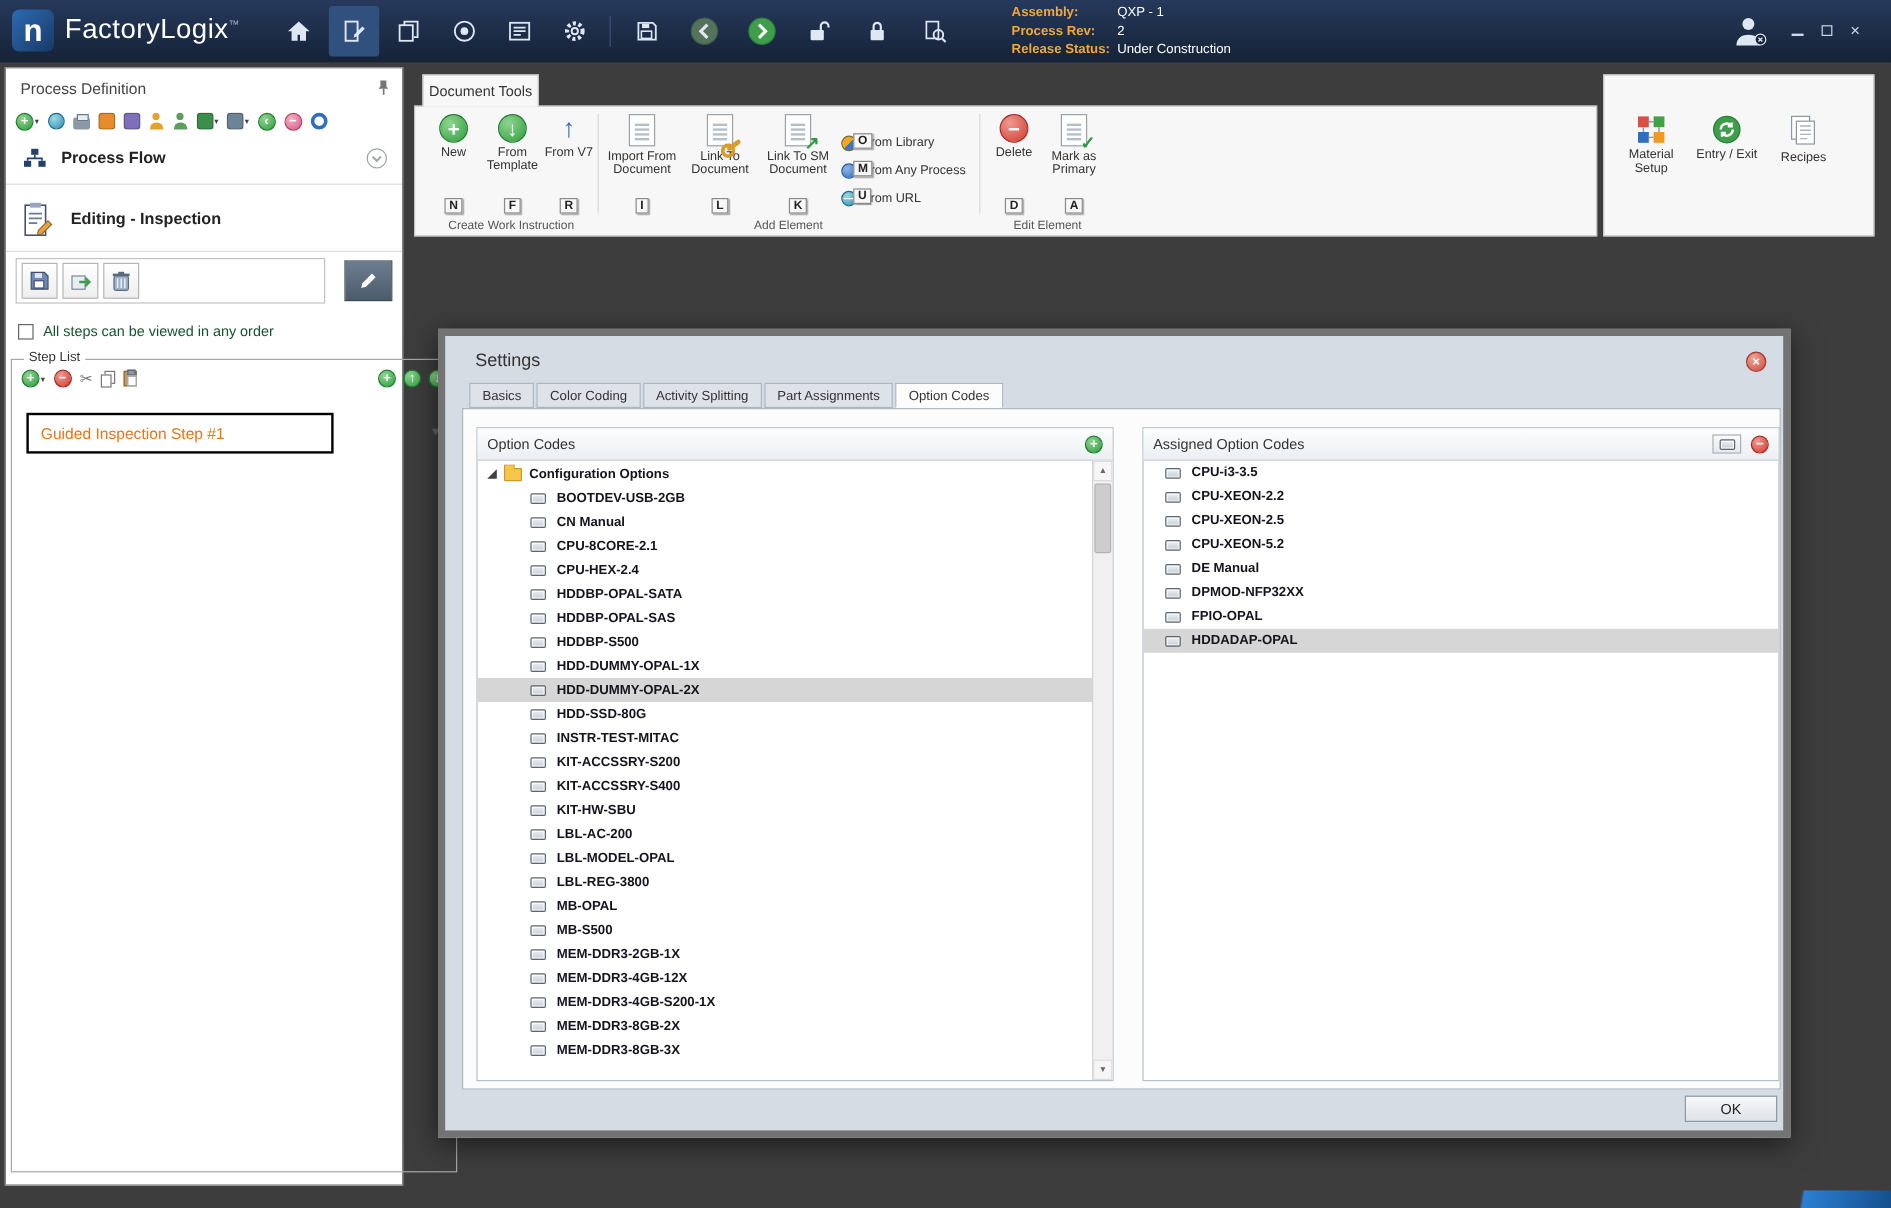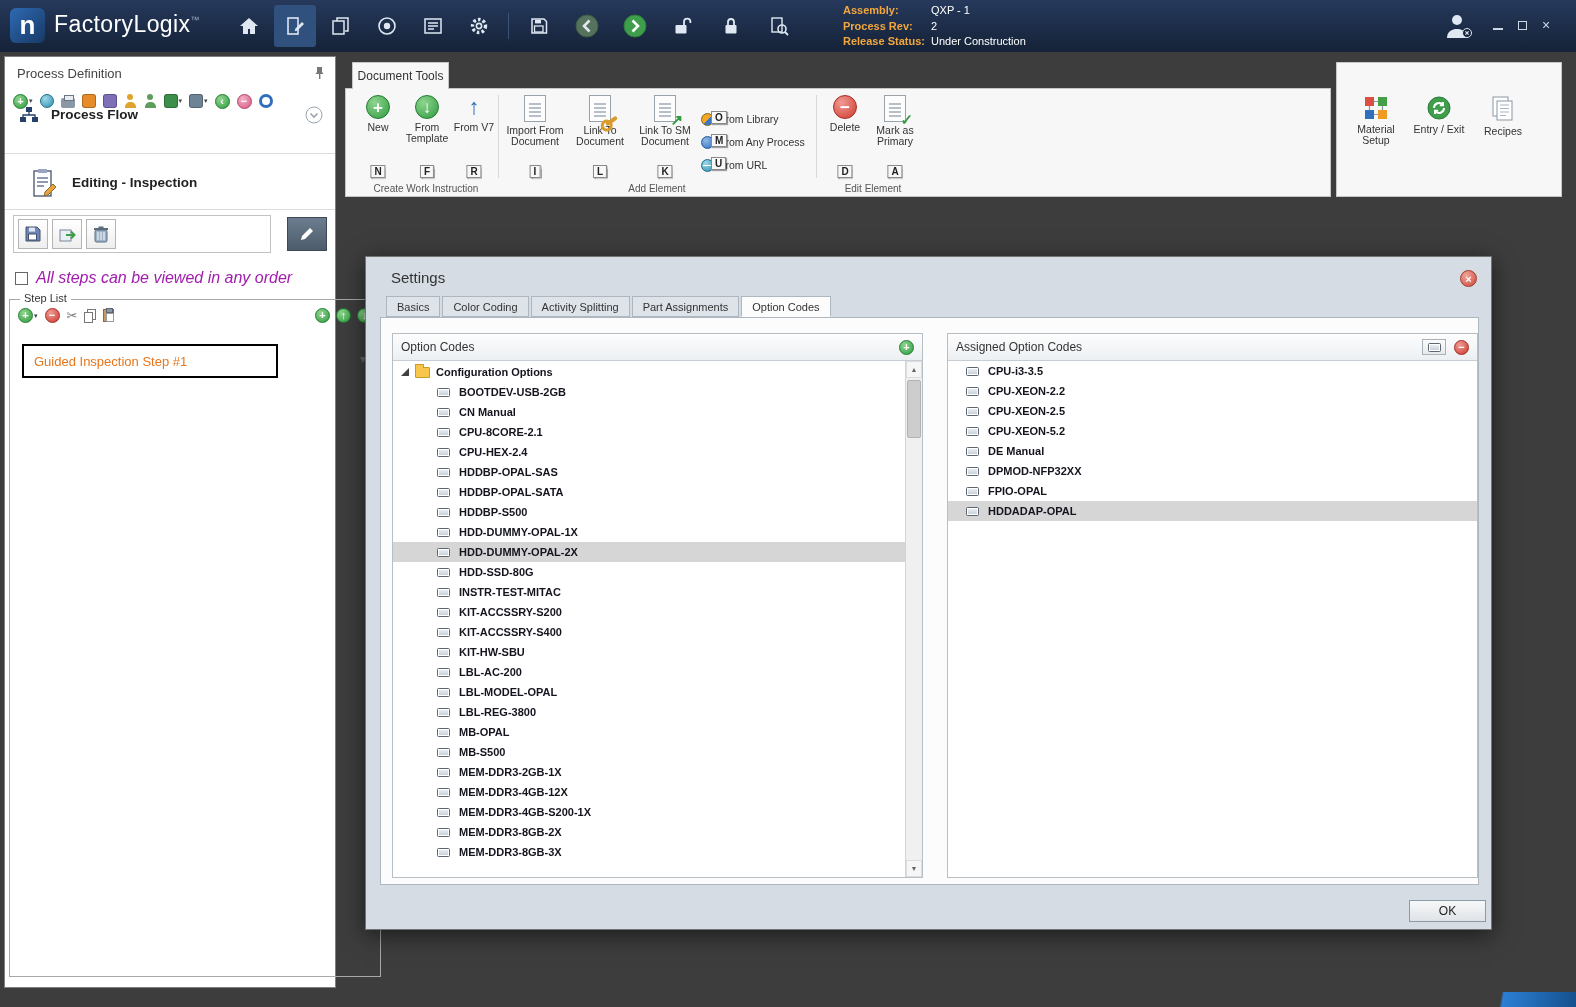--- a/index.html
+++ b/index.html
@@ -36,34 +36,34 @@
 .cir.pink{background:radial-gradient(circle at 35% 30%,#f4b0c4,#d65a86);border:1px solid #b04068;}
 .ring{width:14px;height:14px;border-radius:50%;border:3.5px solid #2f6fbd;background:#fff;}
 .sq{width:14px;height:14px;border-radius:3px;border:1px solid rgba(0,0,0,.25);}
 .sq.orange{background:#e78c2a;} .sq.purple{background:#7e6fb8;} .sq.flow{background:#3c8f4a;} .sq.slate{background:#6d8496;}
 .globe{width:14px;height:14px;border-radius:50%;background:radial-gradient(circle at 35% 30%,#9fd8e8,#2b8fb0);border:1px solid #1f6e88;}
 .printer{width:14px;height:10px;background:#8a97a5;border-radius:2px;position:relative;margin-top:3px;}
 .printer::before{content:"";position:absolute;left:3px;top:-3px;width:8px;height:4px;background:#e8edf2;border:1px solid #6a7683;}
 .person{position:relative;width:13px;height:14px;}
 .person::before{content:"";position:absolute;left:3.5px;top:0;width:6px;height:6px;border-radius:50%;background:var(--c);}
 .person::after{content:"";position:absolute;left:1px;bottom:0;width:11px;height:6px;border-radius:5px 5px 0 0;background:var(--c);}
-.pf-row{position:absolute;left:0;top:42px;width:100%;height:34px;}
+.pf-row{position:absolute;left:0;top:59px;width:100%;height:34px;}
 .pf-label{position:absolute;left:46px;top:8px;font-size:13.5px;font-weight:bold;color:#222;}
 .pf-ico{position:absolute;left:14px;top:7px;}
 .pf-chev{position:absolute;right:12px;top:7px;cursor:pointer;}
 .divider{position:absolute;left:0;width:100%;height:1px;background:#dcdcdc;}
-.ed-row{position:absolute;left:13px;top:104px;width:100%;height:46px;padding-left:37px;}
+.ed-row{position:absolute;left:0;top:104px;width:100%;height:46px;padding-left:37px;}
 .ed-ico{position:absolute;left:14px;top:6px;}
 .ed-label{position:absolute;left:54px;top:14px;font-size:13.5px;font-weight:bold;color:#222;}
 .sb-btnbar{position:absolute;left:8px;top:158px;width:258px;height:38px;border:1px solid #c2c2c2;background:#fff;}
 .mini-btn{position:absolute;top:3px;width:30px;height:30px;border:1px solid #b5b5b5;background:linear-gradient(#fff,#eee);display:flex;align-items:center;justify-content:center;cursor:pointer;}
 .edit-btn{position:absolute;left:282px;top:160px;width:40px;height:34px;background:linear-gradient(#6b7d8f,#4d5c6b);border:1px solid #3d4a56;display:flex;align-items:center;justify-content:center;cursor:pointer;}
 .chk-row{position:absolute;left:10px;top:212px;display:flex;align-items:center;gap:8px;}
 .chk-box{width:13px;height:13px;border:1px solid #666;background:#fff;flex:none;}
-.chk-label{font-size:16px;color:#a21caf;font-style:italic;}
+.chk-label{font-size:12px;color:#14532d;}
 .groupbox{position:absolute;left:4px;top:242px;width:372px;height:678px;border:1px solid #a8a8a8;}
 .gb-legend{position:absolute;left:10px;top:-8px;background:#fff;padding:0 4px;font-size:11px;color:#333;}
 .gb-toolbar{position:absolute;left:8px;top:8px;display:flex;align-items:center;gap:7px;}
 .gb-tools-right{position:absolute;right:8px;top:8px;display:flex;align-items:center;gap:6px;}
 .scis{font-size:13px;color:#777;}
 .copy-ico{width:9px;height:11px;border:1px solid #777;background:#fff;box-shadow:3px -3px 0 -1px #fff,3px -3px 0 0 #777;margin:3px 3px 0 0;}
 .paste{width:11px;height:13px;background:#c89b5a;border:1px solid #8a6a38;position:relative;}
 .paste::before{content:"";position:absolute;left:2px;top:-2px;width:5px;height:3px;background:#8a97a5;border:1px solid #5a6673;}
 .paste::after{content:"";position:absolute;left:2px;top:3px;width:6px;height:7px;background:#fff;border:1px solid #999;}
 .steps{position:absolute;left:12px;top:44px;width:256px;}
@@ -86,21 +86,21 @@
 .url-ball::after{content:"";position:absolute;left:1px;top:5px;width:9px;height:1.5px;background:#fff;}
 .doc{position:relative;width:22px;height:27px;background:#fdfdfd;border:1px solid #9aa2aa;}
 .doc::after{content:"";position:absolute;left:4px;top:7px;width:12px;height:1.5px;background:#b7c0c8;box-shadow:0 4px 0 #b7c0c8,0 8px 0 #b7c0c8,0 12px 0 #b7c0c8;}
 .ovl{position:absolute;right:-8px;bottom:-6px;font-size:15px;font-weight:bold;line-height:1;}
 .ovl.green{color:#2f9c3f;}
 .key-ovl{position:absolute;right:-8px;bottom:-2px;width:13px;height:4px;background:#d99b2a;border-radius:2px;transform:rotate(-35deg);}
 .key-ovl::before{content:"";position:absolute;left:-6px;top:-3px;width:6px;height:6px;border:3px solid #d99b2a;border-radius:50%;}
 .v7-arrow{font-size:22px;font-weight:bold;color:#2f6fbd;line-height:24px;}
 .rr-btn{position:absolute;top:32px;height:78px;display:flex;flex-direction:column;align-items:center;font-size:10.5px;color:#333;text-align:center;cursor:pointer;}
 
-.dialog{position:absolute;left:365px;top:256px;width:1127px;height:674px;background:#d5dce3;border:1px solid #737373;box-shadow:0 5px 22px rgba(0,0,0,.55);}
+.dialog{position:absolute;left:365px;top:274px;width:1127px;height:674px;background:#d5dce3;border:6px solid #737373;box-shadow:0 5px 22px rgba(0,0,0,.55);}
 .dlg-title{position:absolute;left:25px;top:12px;font-size:15px;color:#333;}
 .dlg-close{position:absolute;right:14px;top:13px;width:17px;height:17px;border-radius:50%;background:radial-gradient(circle at 35% 30%,#f0a59a,#cc4a3a);border:1px solid #a23a2c;color:#fff;font-size:11px;font-weight:bold;display:flex;align-items:center;justify-content:center;cursor:pointer;}
 .dlg-tabs{position:absolute;left:20px;top:39px;display:flex;gap:2px;z-index:2;}
 .tab{padding:4px 10px 3px;font-size:11px;background:#dde3e9;border:1px solid #aeb7bf;color:#333;cursor:pointer;}
 .tab.selected{background:#fcfcfd;border-bottom:1px solid #fcfcfd;}
 .dlg-content{position:absolute;left:14px;top:60px;width:1099px;height:568px;background:#fcfcfd;border:1px solid #aeb7bf;}
 .panel{position:absolute;top:15px;width:531px;height:545px;border:1px solid #b6bec6;background:#fff;}
 .panel.left{left:11px;}.panel.right{left:566px;}
 .panel-hd{position:absolute;top:0;left:0;right:0;height:27px;background:linear-gradient(#fdfdfd,#eceff2);border-bottom:1px solid #c6cdd4;display:flex;align-items:center;padding:0 8px;font-size:12px;color:#333;gap:8px;}
 .hd-spacer{flex:1;}
@@ -558,25 +558,25 @@
               <div class="oc-row">
                 <span class="kbd"></span>
                 <span>CPU-8CORE-2.1</span>
               </div>
               <div class="oc-row">
                 <span class="kbd"></span>
                 <span>CPU-HEX-2.4</span>
               </div>
               <div class="oc-row">
                 <span class="kbd"></span>
+                <span>HDDBP-OPAL-SATA</span>
+              </div>
+              <div class="oc-row">
+                <span class="kbd"></span>
                 <span>HDDBP-OPAL-SAS</span>
-              </div>
-              <div class="oc-row">
-                <span class="kbd"></span>
-                <span>HDDBP-OPAL-SATA</span>
               </div>
               <div class="oc-row">
                 <span class="kbd"></span>
                 <span>HDDBP-S500</span>
               </div>
               <div class="oc-row">
                 <span class="kbd"></span>
                 <span>HDD-DUMMY-OPAL-1X</span>
               </div>
               <div class="oc-row selected">

